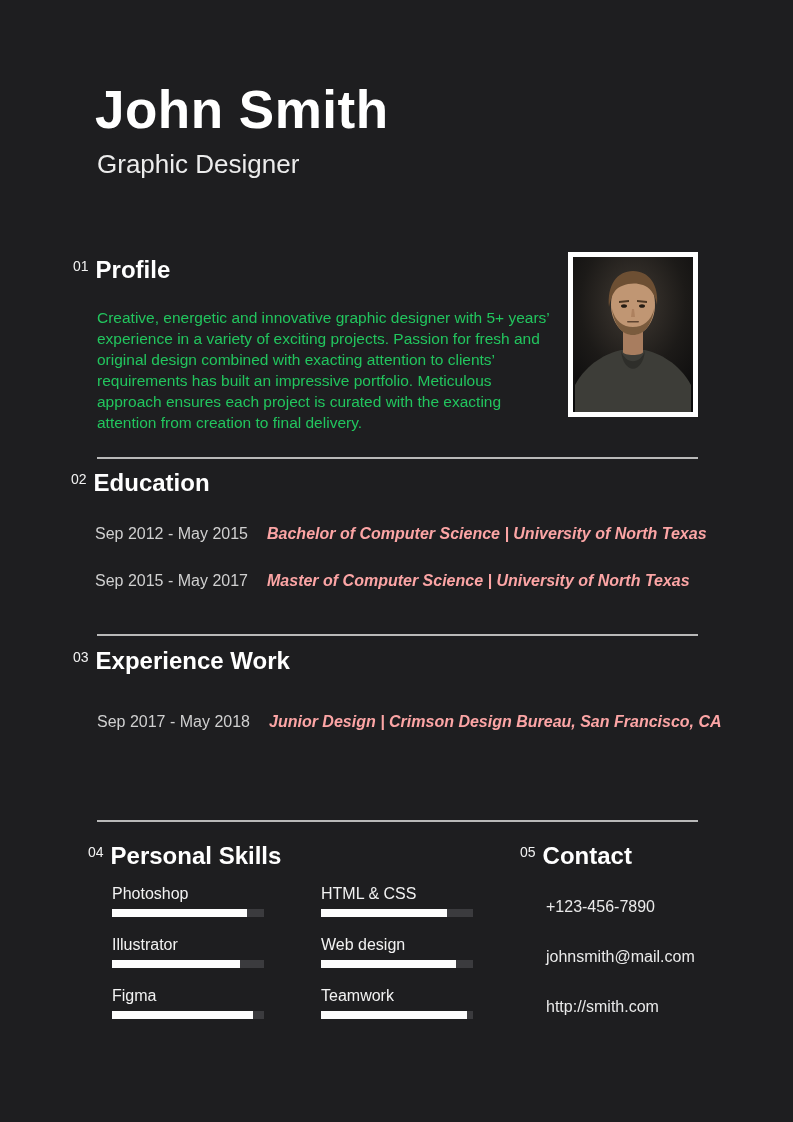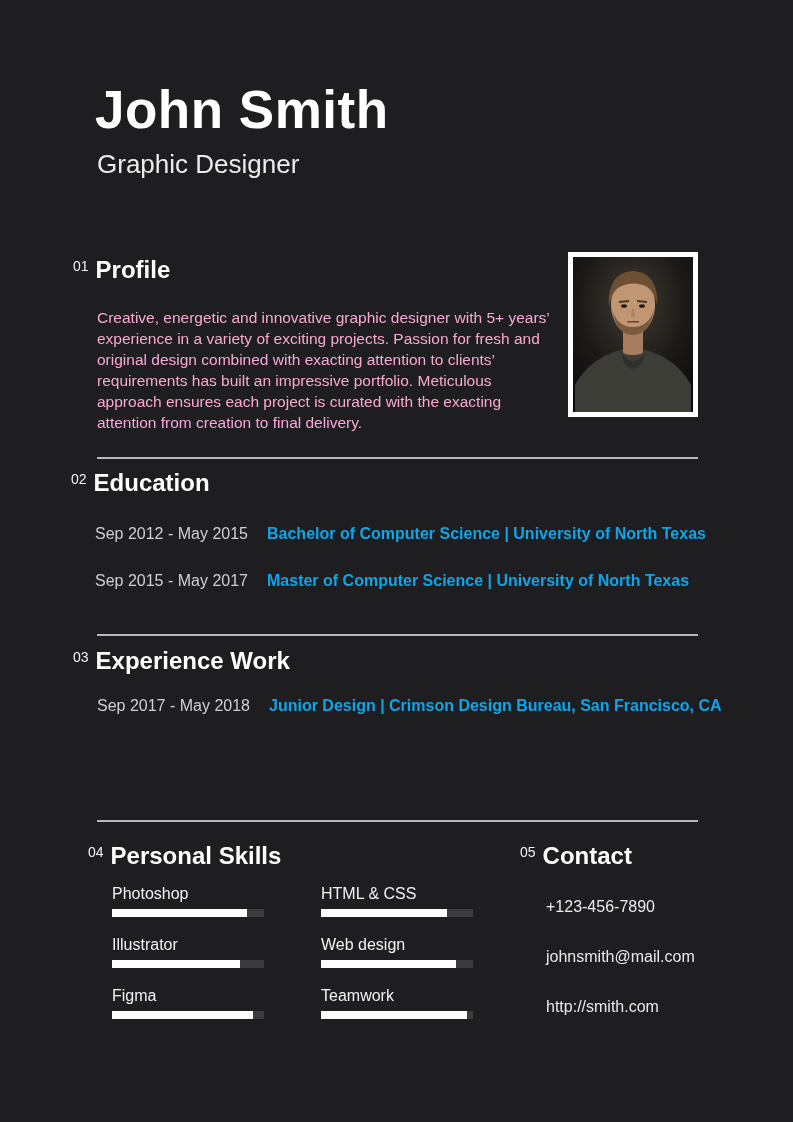--- a/index.html
+++ b/index.html
@@ -28,38 +28,38 @@
     text-align:center; font-size:15px; line-height:21px; color:#e6e6e6;
   }
   
   .section { position:absolute; }
   .sec-head { display:flex; align-items:flex-start; gap:7px; }
   .sec-num { font-size:14px; line-height:1; margin-top:2px; color:#f2f2f2; font-weight:400; }
   .sec-title { margin:0; font-size:24px; line-height:26px; font-weight:700; color:#ffffff; }
   
   .profile-body {
     margin:24px 0 0 24px; width:455px;
-    font-size:15.5px; line-height:21px; color:#f9a8d4;
+    font-size:15.5px; line-height:21px; color:#22c55e;
   }
   .photo-frame {
     position:absolute; left:568px; top:252px;
     width:120px; height:155px;
     border:5px solid #ffffff; background:#0b0b0c;
   }
   .photo-frame svg { display:block; }
   
   .divider {
     position:absolute; left:97px; width:601px; height:1.5px;
     background:#b9b9b9;
   }
   
   .rows { margin:28px 0 0 24px; display:flex; flex-direction:column; gap:27px; }
   .row { display:flex; align-items:baseline; font-size:16px; line-height:20px; }
   .row-date { width:172px; flex:0 0 172px; color:#d0d0d0; font-weight:400; }
-  .row-detail { color:#0ea5e9; font-weight:700; }
+  .row-detail { color:#fca5a5; font-weight:700;font-style:italic; }
   
   .skills-grid { margin:15px 0 0 24px; display:flex; gap:57px; }
   .skills-col { display:flex; flex-direction:column; gap:18px; width:152px; }
   .skill-label { font-size:16px; line-height:20px; color:#f2f2f2; }
   .skill-track { margin-top:5px; width:152px; height:8px; background:#3b3b3e; }
   .skill-fill { height:8px; background:#fdfdfd; }
   
   .contact-list { margin:28px 0 0 26px; display:flex; flex-direction:column; gap:30px; }
   .contact-item { font-size:16px; line-height:20px; color:#eaeaea; }
 </style>
@@ -123,21 +123,21 @@
     </div>
   </div>
 
   <div class="divider" style="top:634px;"></div>
 
   <div class="section" style="left:73px; top:648px;">
     <div class="sec-head">
       <span class="sec-num">03</span>
       <h2 class="sec-title">Experience Work</h2>
     </div>
-    <div class="rows" style="margin-top:22px;">
+    <div class="rows" style="margin-top:38px;">
       <div class="row">
         <span class="row-date">Sep 2017 - May 2018</span>
         <span class="row-detail">Junior Design | Crimson Design Bureau, San Francisco, CA</span>
       </div>
     </div>
   </div>
 
   <div class="divider" style="top:820px;"></div>
 
   <div class="section" style="left:88px; top:843px;">

